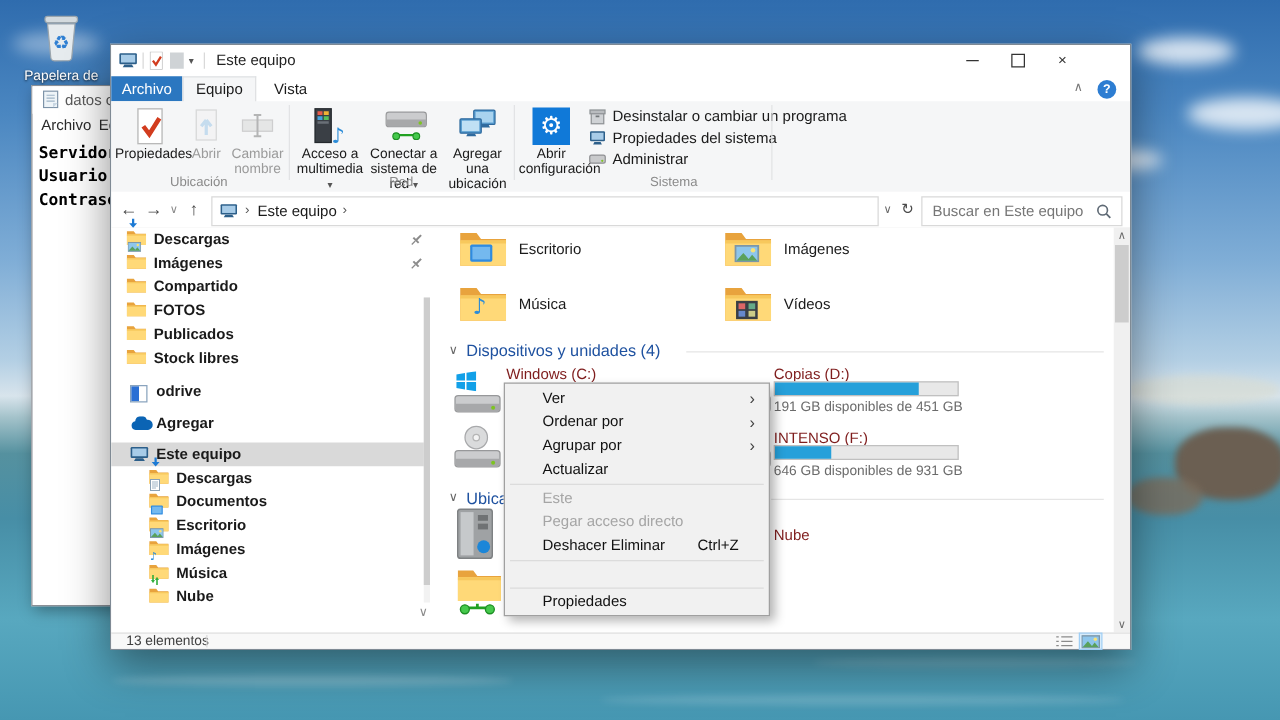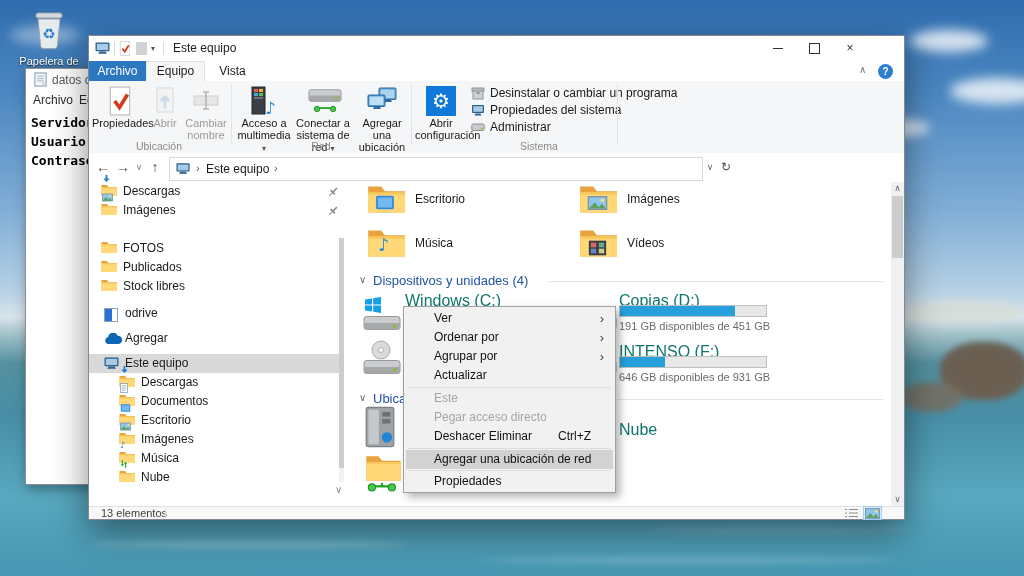--- a/index.html
+++ b/index.html
@@ -57,21 +57,21 @@
   .crumbbox .chev{color:#555;font-size:11px;}
   .searchbox{position:absolute;left:648px;top:4px;width:159px;height:22px;border:1px solid #d9d9d9;background:#fff;}
   .searchbox input{position:absolute;left:6px;top:1px;width:125px;height:18px;border:none;outline:none;font-family:"Liberation Sans",sans-serif;font-size:12px;color:#1a1a1a;}
   .searchbox input::placeholder{color:#767676;}
   
   .content{position:absolute;left:0;top:146px;right:0;height:324px;background:#fff;}
   .sidebar{position:absolute;left:0;top:0;width:258px;height:324px;}
   .srow{position:absolute;left:0;width:252px;height:19px;line-height:19px;}
   .srow.sel{background:#d9d9d9;}
   .srow .sic{position:absolute;top:1px;width:17px;height:17px;}
-  .srow .slabel{position:absolute;top:0;white-space:nowrap;}
+  .srow .slabel{position:absolute;top:0;white-space:nowrap;font-weight:bold;}
   .srow.q .sic{left:12px}.srow.q .slabel{left:34px}
   .srow.r .sic{left:15px}.srow.r .slabel{left:36px}
   .srow.c .sic{left:30px}.srow.c .slabel{left:52px}
   .pin{position:absolute;left:238px;top:3px;width:12px;height:12px;}
   .fold-wrap{position:relative;width:17px;height:15px;}
   .fold-wrap svg.base{position:absolute;left:0;top:1px;width:16px;height:13px;}
   .fold-wrap svg.bdg{position:absolute;left:1px;bottom:0px;width:9px;height:9px;}
   .odr{display:inline-block;width:12px;height:12px;margin-top:3px;border:1px solid #8aa4be;background:linear-gradient(90deg,#2a6fd4 55%,#fff 55%);}
   .side-sb{position:absolute;left:250px;top:56px;width:5px;height:244px;background:#f2f2f2;}
   .side-sb .thumb{position:absolute;left:0;top:0;width:5px;height:230px;background:#cdcdcd;}
@@ -81,21 +81,21 @@
   .tile{position:absolute;width:205px;height:38px;}
   .tile .tic{position:absolute;left:0;top:0;width:40px;height:36px;}
   .tile .tlabel{position:absolute;left:48px;top:8px;white-space:nowrap;}
   .foldL{position:relative;width:38px;height:32px;}
   .foldL svg.base{position:absolute;left:0;top:0;width:38px;height:31px;}
   .foldL .ov{position:absolute;z-index:2;}
   .sechead{position:absolute;left:0;height:16px;}
   .sechead .chev{position:absolute;left:6px;top:1px;color:#666;font-size:10px;}
   .sechead .ht{position:absolute;left:20px;top:0;font-size:13px;color:#1f52a0;white-space:nowrap;}
   .hline{position:absolute;top:8px;height:1px;background:#e5e5e5;}
-  .dlabel{position:absolute;font-size:16px;color:#0f766e;white-space:nowrap;}
+  .dlabel{position:absolute;font-size:12px;color:#7f1d1d;white-space:nowrap;}
   .dcaption{position:absolute;font-size:11px;color:#6b6b6b;white-space:nowrap;}
   .bar{position:absolute;width:146px;height:10px;border:1px solid #c0c0c0;background:#e8e8e8;}
   .bar i{display:block;height:100%;background:#26a0da;}
   .dric{position:absolute;width:38px;height:38px;}
   
   .main-sb{position:absolute;left:802px;top:146px;width:13px;height:324px;background:#f0f0f0;}
   .main-sb .ar{position:absolute;left:0;width:13px;height:13px;text-align:center;font-size:9px;color:#6a6a6a;line-height:13px;}
   .main-sb .thumb{position:absolute;left:1px;top:14px;width:11px;height:62px;background:#cdcdcd;}
   
   .statusbar{position:absolute;left:0;top:470px;right:0;height:12px;background:#f8f8f8;border-top:1px solid #e0e0e0;font-size:11px;color:#3f3f3f;}
@@ -416,20 +416,26 @@
       <div class="crumbbox">
         <span class="abs" style="left:6px;top:3px"><svg width="15" height="15">
               <use href="#sym-pc"></use>
             </svg></span>
         <span class="abs chev" style="left:26px;top:4px">›</span>
         <span class="abs" style="left:36px;top:4px">Este equipo</span>
         <span class="abs chev" style="left:104px;top:4px">›</span>
       </div>
       <span class="navb" style="left:614px;width:14px;font-size:9px;color:#666">∨</span>
       <span class="navb" style="left:628px;width:18px;font-size:12px">↻</span>
+      <div class="searchbox">
+        <input type="text" placeholder="Buscar en Este equipo" style="">
+        <span class="abs" style="left:138px;top:4px"><svg width="14" height="14">
+              <use href="#sym-mag"></use>
+            </svg></span>
+      </div>
     </div>
 
     <div class="content">
 
       <div class="sidebar">
         <div class="srow q" style="top:0">
           <span class="sic"><span class="fold-wrap"><svg class="base">
                   <use href="#sym-folder"></use>
                 </svg><svg class="bdg">
                   <use href="#sym-dl"></use>
@@ -442,20 +448,26 @@
         <div class="srow q" style="top:19px">
           <span class="sic"><span class="fold-wrap"><svg class="base">
                   <use href="#sym-folder"></use>
                 </svg><svg class="bdg" style="width:11px">
                   <use href="#sym-photo"></use>
                 </svg></span></span>
           <span class="slabel">Imágenes</span>
           <span class="pin"><svg width="12" height="12">
                 <use href="#sym-pin"></use>
               </svg></span>
+        </div>
+        <div class="srow q" style="top:38px">
+          <span class="sic"><span class="fold-wrap"><svg class="base">
+                  <use href="#sym-folder"></use>
+                </svg></span></span>
+          <span class="slabel">Compartido</span>
         </div>
         <div class="srow q" style="top:76px">
           <span class="sic"><span class="fold-wrap"><svg class="base">
                   <use href="#sym-folder"></use>
                 </svg></span></span>
           <span class="slabel">Publicados</span>
         </div>
         <div class="srow q" style="top:57px">
           <span class="sic"><span class="fold-wrap"><svg class="base">
                   <use href="#sym-folder"></use>
@@ -678,23 +690,20 @@
         <span>Este</span>
       </div>
       <div class="citem dis" style="top:101px">
         <span>Pegar acceso directo</span>
       </div>
       <div class="citem" style="top:120px">
         <span>Deshacer Eliminar</span>
         <span class="cshort">Ctrl+Z</span>
       </div>
       <div class="csep" style="top:141px"></div>
-      <div class="citem hov" style="top:143px">
-        <span>Agregar una ubicación de red</span>
-      </div>
       <div class="csep" style="top:163px"></div>
       <div class="citem" style="top:165px">
         <span>Propiedades</span>
       </div>
     </div>
 
   </div>
 </div>
 
 </body></html>

